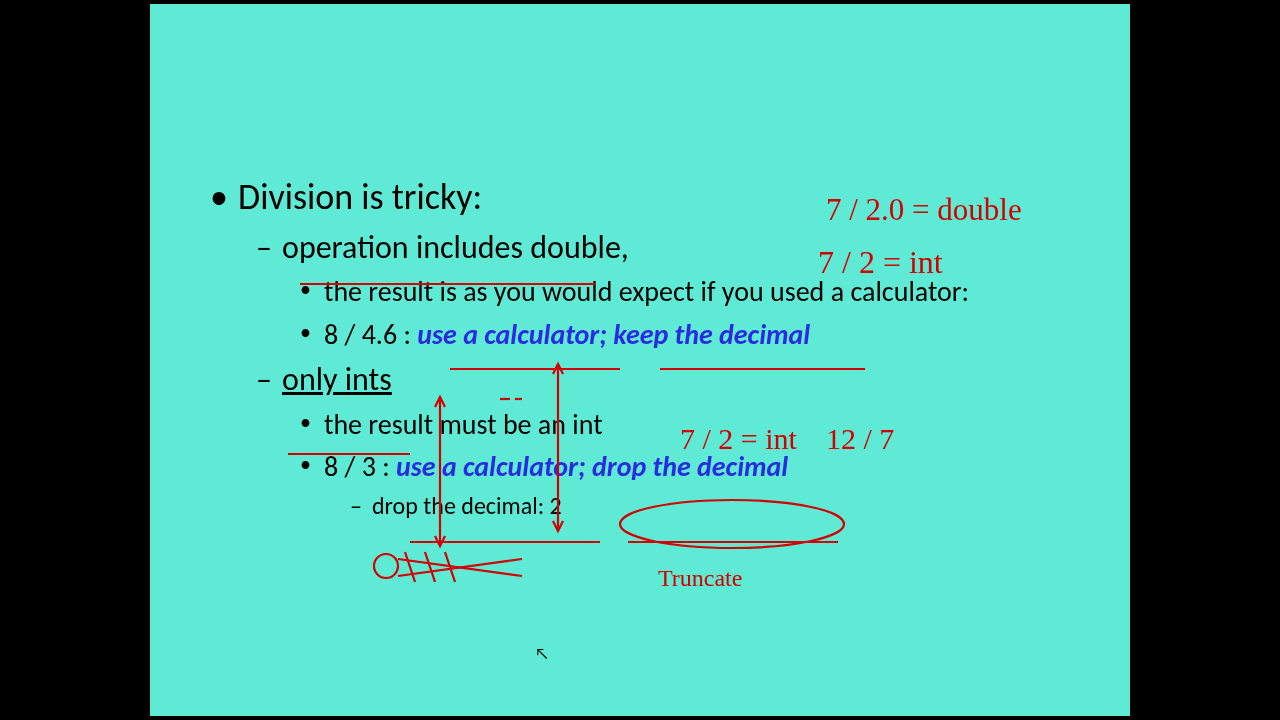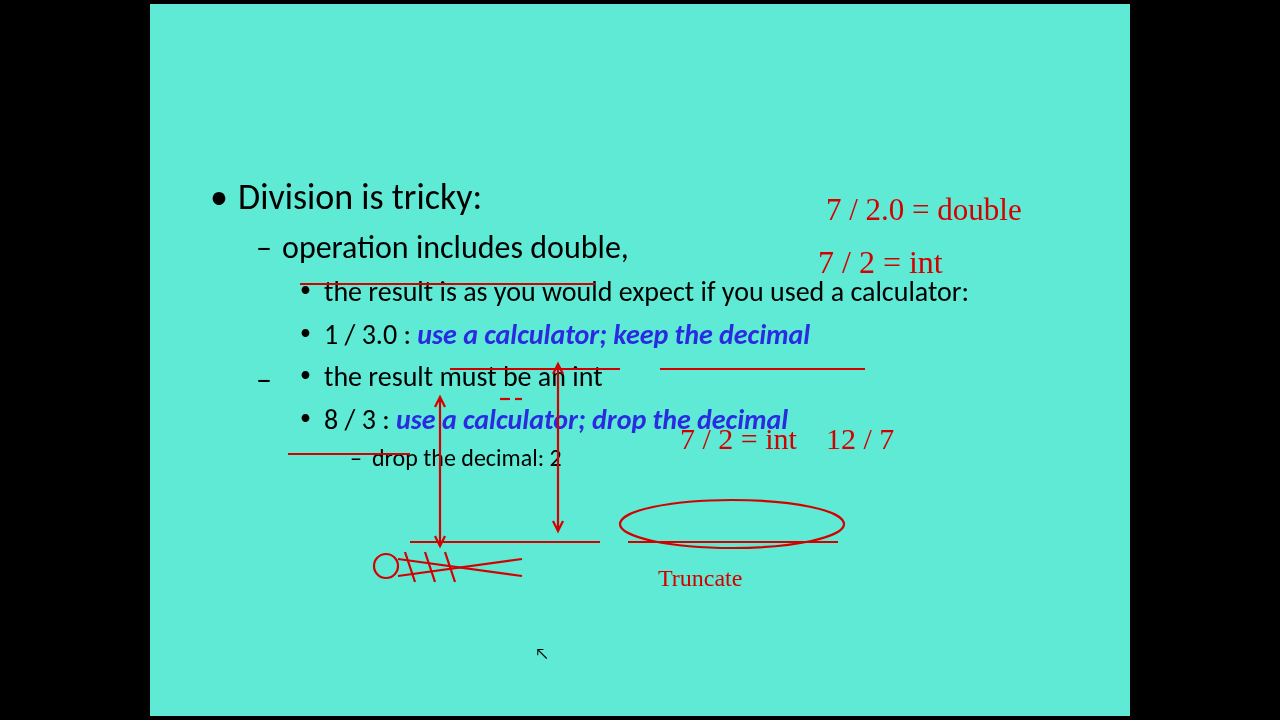--- a/index.html
+++ b/index.html
@@ -141,25 +141,26 @@
       <li>
         <span>Division is tricky:</span>
         <ul class="dash">
           <li>
             <span>operation includes double,</span>
             <ul class="dot">
               <li>
                 <span>the result is as you would expect if you used a calculator:</span>
               </li>
               <li>
-                <span>1 / 3.0 :   </span><span class="blue-em">use a calculator; keep the decimal</span>
+                <span>8 / 4.6 :   </span><span class="blue-em">use a calculator; keep the decimal</span>
               </li>
             </ul>
           </li>
           <li>
+            <span class="underline">only ints</span>
             <ul class="dot">
               <li>
                 <span>the result must be an int</span>
               </li>
               <li>
                 <span>8 / 3 : </span><span class="blue-em">use a calculator;  </span><span class="blue-em">drop the decimal</span>
                 <ul class="dash2">
                   <li>
                     <span>drop the decimal: 2</span>
                   </li>

